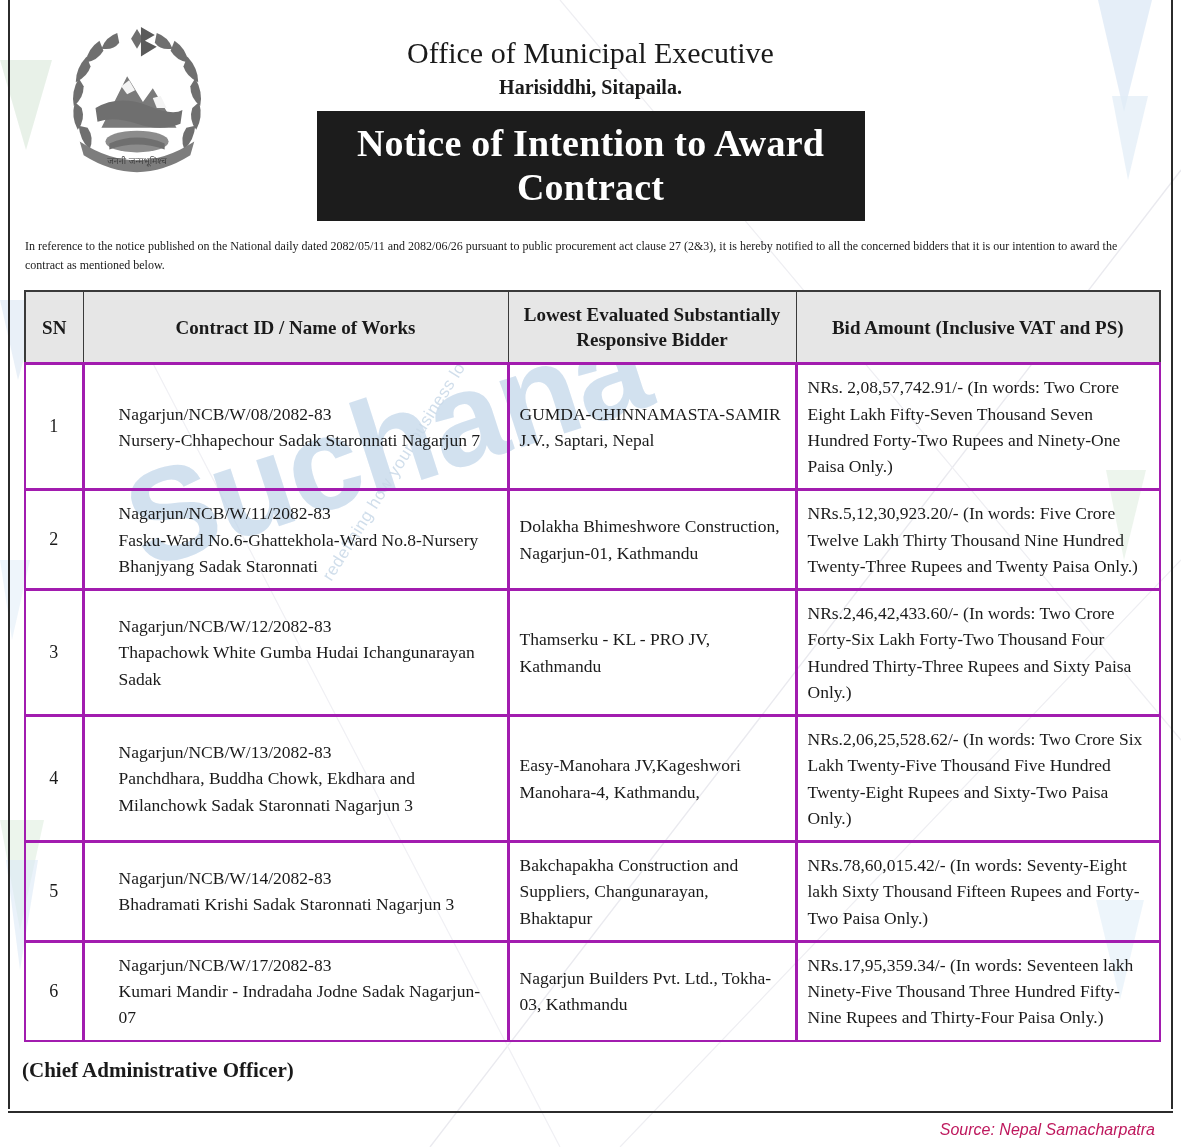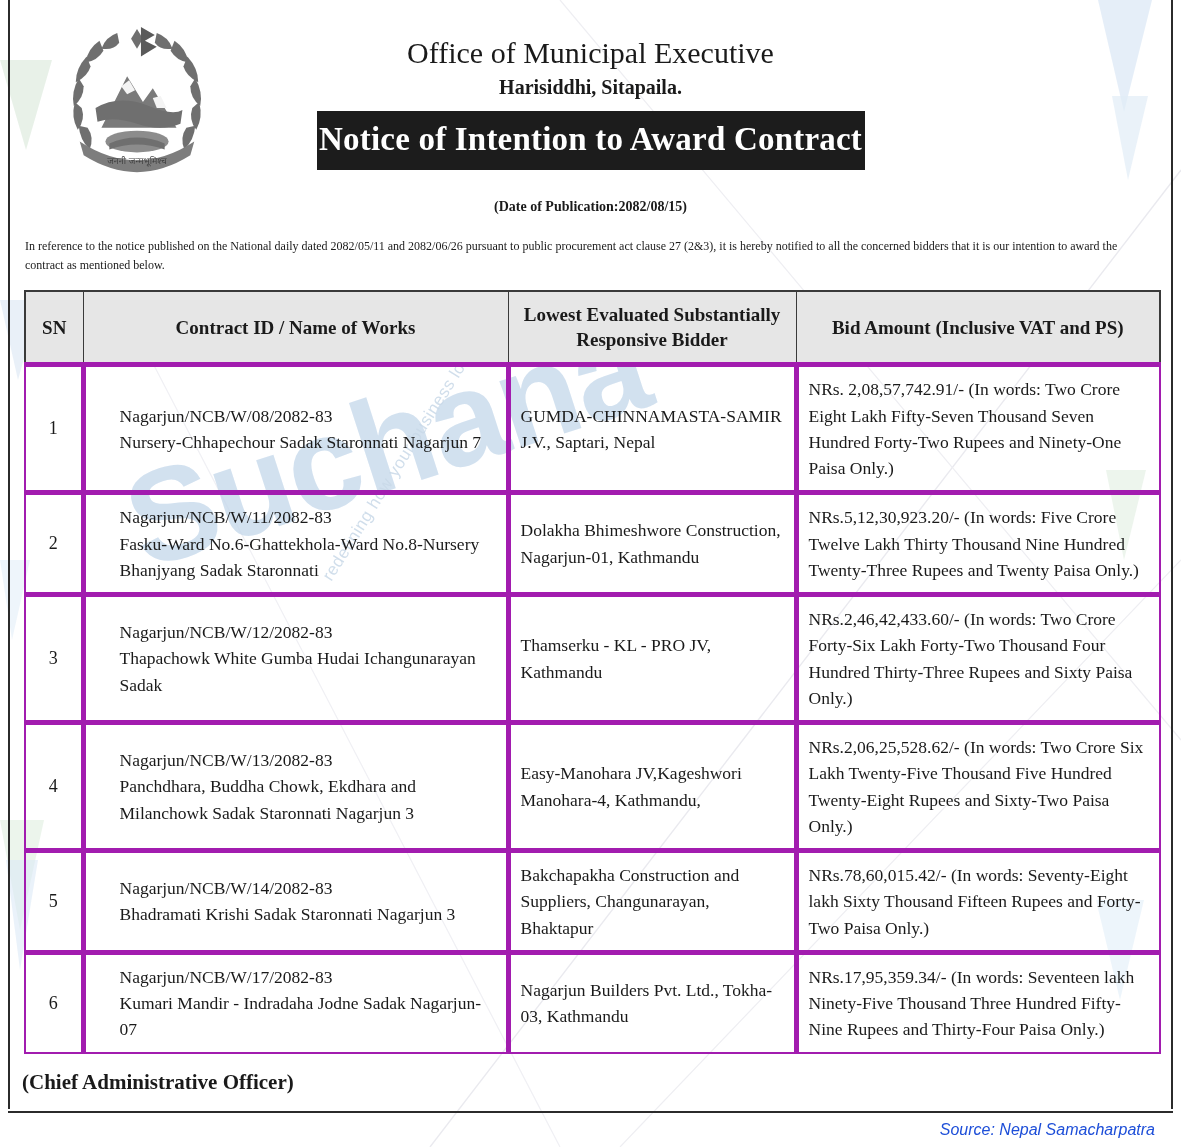--- a/index.html
+++ b/index.html
@@ -57,21 +57,21 @@
     font-size: 37px; font-weight: bold; letter-spacing: -0.2px; line-height: 1.08;
   }
   #org-sub1 { font-size: 30px; font-weight: normal; margin-top: 18px; }
   #org-sub2 { font-size: 20px; font-weight: bold; margin-top: 6px; }
 
   #notice-banner {
     margin: 12px auto 0;
     width: 548px;
     background: #1c1c1c;
     color: #ffffff;
-    font-size: 33px;
+    font-size: 38px;
     font-weight: bold;
     padding: 10px 0 12px;
     letter-spacing: .2px;
   }
 
   #pub-date { text-align: center; font-size: 14px; font-weight: bold; margin-top: 11px; }
 
   #intro {
     font-size: 12px;
     line-height: 1.55;
@@ -80,21 +80,21 @@
   }
 
   
   #award-table {
     border-collapse: collapse;
     width: 1135px;
     margin: 16px 0 0 2px;
     table-layout: fixed;
   }
   #award-table th, #award-table td {
-    border: 5px solid #a21caf;
+    border: 3px solid #a21caf;
     vertical-align: middle;
     font-size: 17.5px;
     line-height: 1.5;
   }
   #award-table thead th {
     background: #e6e6e6;
     font-weight: bold;
     text-align: center;
     padding: 10px 6px;
     font-size: 19px;
@@ -129,21 +129,21 @@
     margin: 16px 8px 0 0;
   }
   #source-bar {
     position: absolute;
     left: 0; right: 0; bottom: 8px;
     text-align: right;
     padding-right: 26px;
     font-family: "Liberation Sans", sans-serif;
     font-style: italic;
     font-size: 16px;
-    color: #1d4ed8;
+    color: #be185d;
     z-index: 3;
   }
   #source-rule {
     position: absolute;
     left: 8px; right: 8px; bottom: 34px;
     border-top: 2px solid #2b2b2b;
     z-index: 3;
   }
 </style>
 </head>

